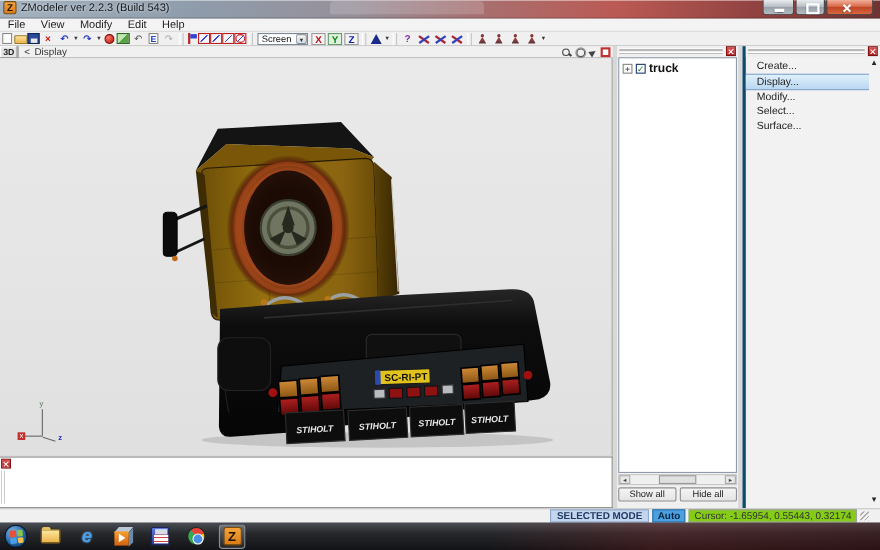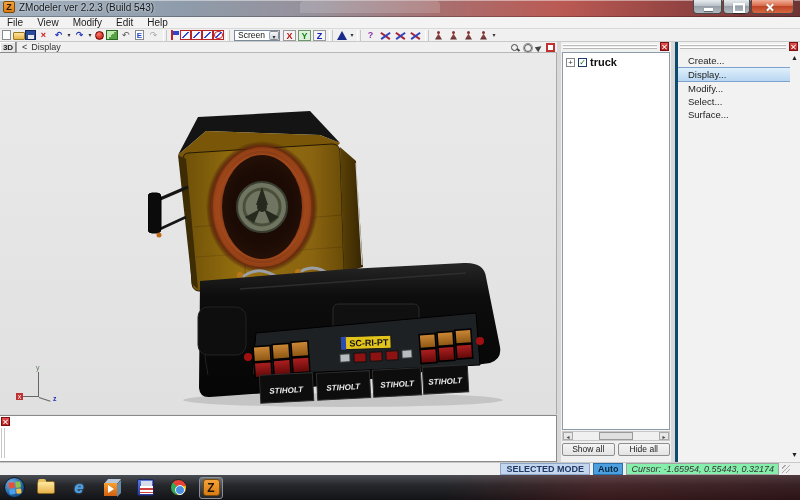--- a/index.html
+++ b/index.html
@@ -129,21 +129,21 @@
   #cmd-scroll-down { position:absolute; right:2px; bottom:4px; font-size:7px; color:#222; }
   #cmd-list { position:absolute; left:0; top:12px; right:10px; font-size:9.5px; color:#222; }
   .cmd-item { padding:1px 0 1px 10px; line-height:11px; }
   .cmd-item.selected { background:linear-gradient(#dff0fc,#b9d7f1); border-top:1px solid #7da2ce; border-bottom:1px solid #7da2ce; }
 
   
   #statusbar { position:absolute; left:0; top:462px; width:800px; height:13px; background:#f0f0f0;
     border-top:1px solid #c8c8c8; display:flex; justify-content:flex-end; align-items:center; gap:3px; padding-right:10px; font-size:9px; }
   .st-mode { background:#c4d6ee; border:1px solid #8ea6c8; color:#1f3864; font-weight:bold; padding:0 5px; line-height:10px; }
   .st-auto { background:#4da0e0; border:1px solid #2a70aa; color:#06263f; font-weight:bold; padding:0 4px; line-height:10px; }
-  .st-cursor { background:#86efac; border:1px solid #a0a0a0; color:#333; padding:0 4px; line-height:10px;font-style:italic; }
+  .st-cursor { background:#84cc16; border:1px solid #a0a0a0; color:#333; padding:0 4px; line-height:10px; }
   .st-grip { width:8px; height:8px; background:repeating-linear-gradient(135deg,transparent 0 2px,#aaa 2px 3px); }
 
   
   #taskbar { position:absolute; left:0; top:475px; width:800px; height:25px;
     background:linear-gradient(#4a4e54,#26282c 40%,#121316); overflow:hidden; }
   #taskbar .tint { position:absolute; inset:0; background:linear-gradient(90deg,transparent 55%,rgba(150,40,40,.28) 75%,rgba(90,20,20,.35)); }
   #tb-left { position:absolute; left:4px; top:0; height:25px; display:flex; align-items:center; gap:9px; }
   .orb { width:21px; height:21px; border-radius:50%; background:radial-gradient(circle at 35% 30%,#7ab6e8,#1f5e9a 60%,#0c2f55); border:1px solid #0a1a2a; position:relative; }
   .orb .flag { position:absolute; left:4px; top:4px; width:12px; height:12px; display:grid; grid-template-columns:1fr 1fr; grid-template-rows:1fr 1fr; gap:1px; transform:rotate(-6deg); }
   .orb .flag i { border-radius:1px; } .orb .flag i:nth-child(1){background:#e8503a;} .orb .flag i:nth-child(2){background:#8ac24a;}

